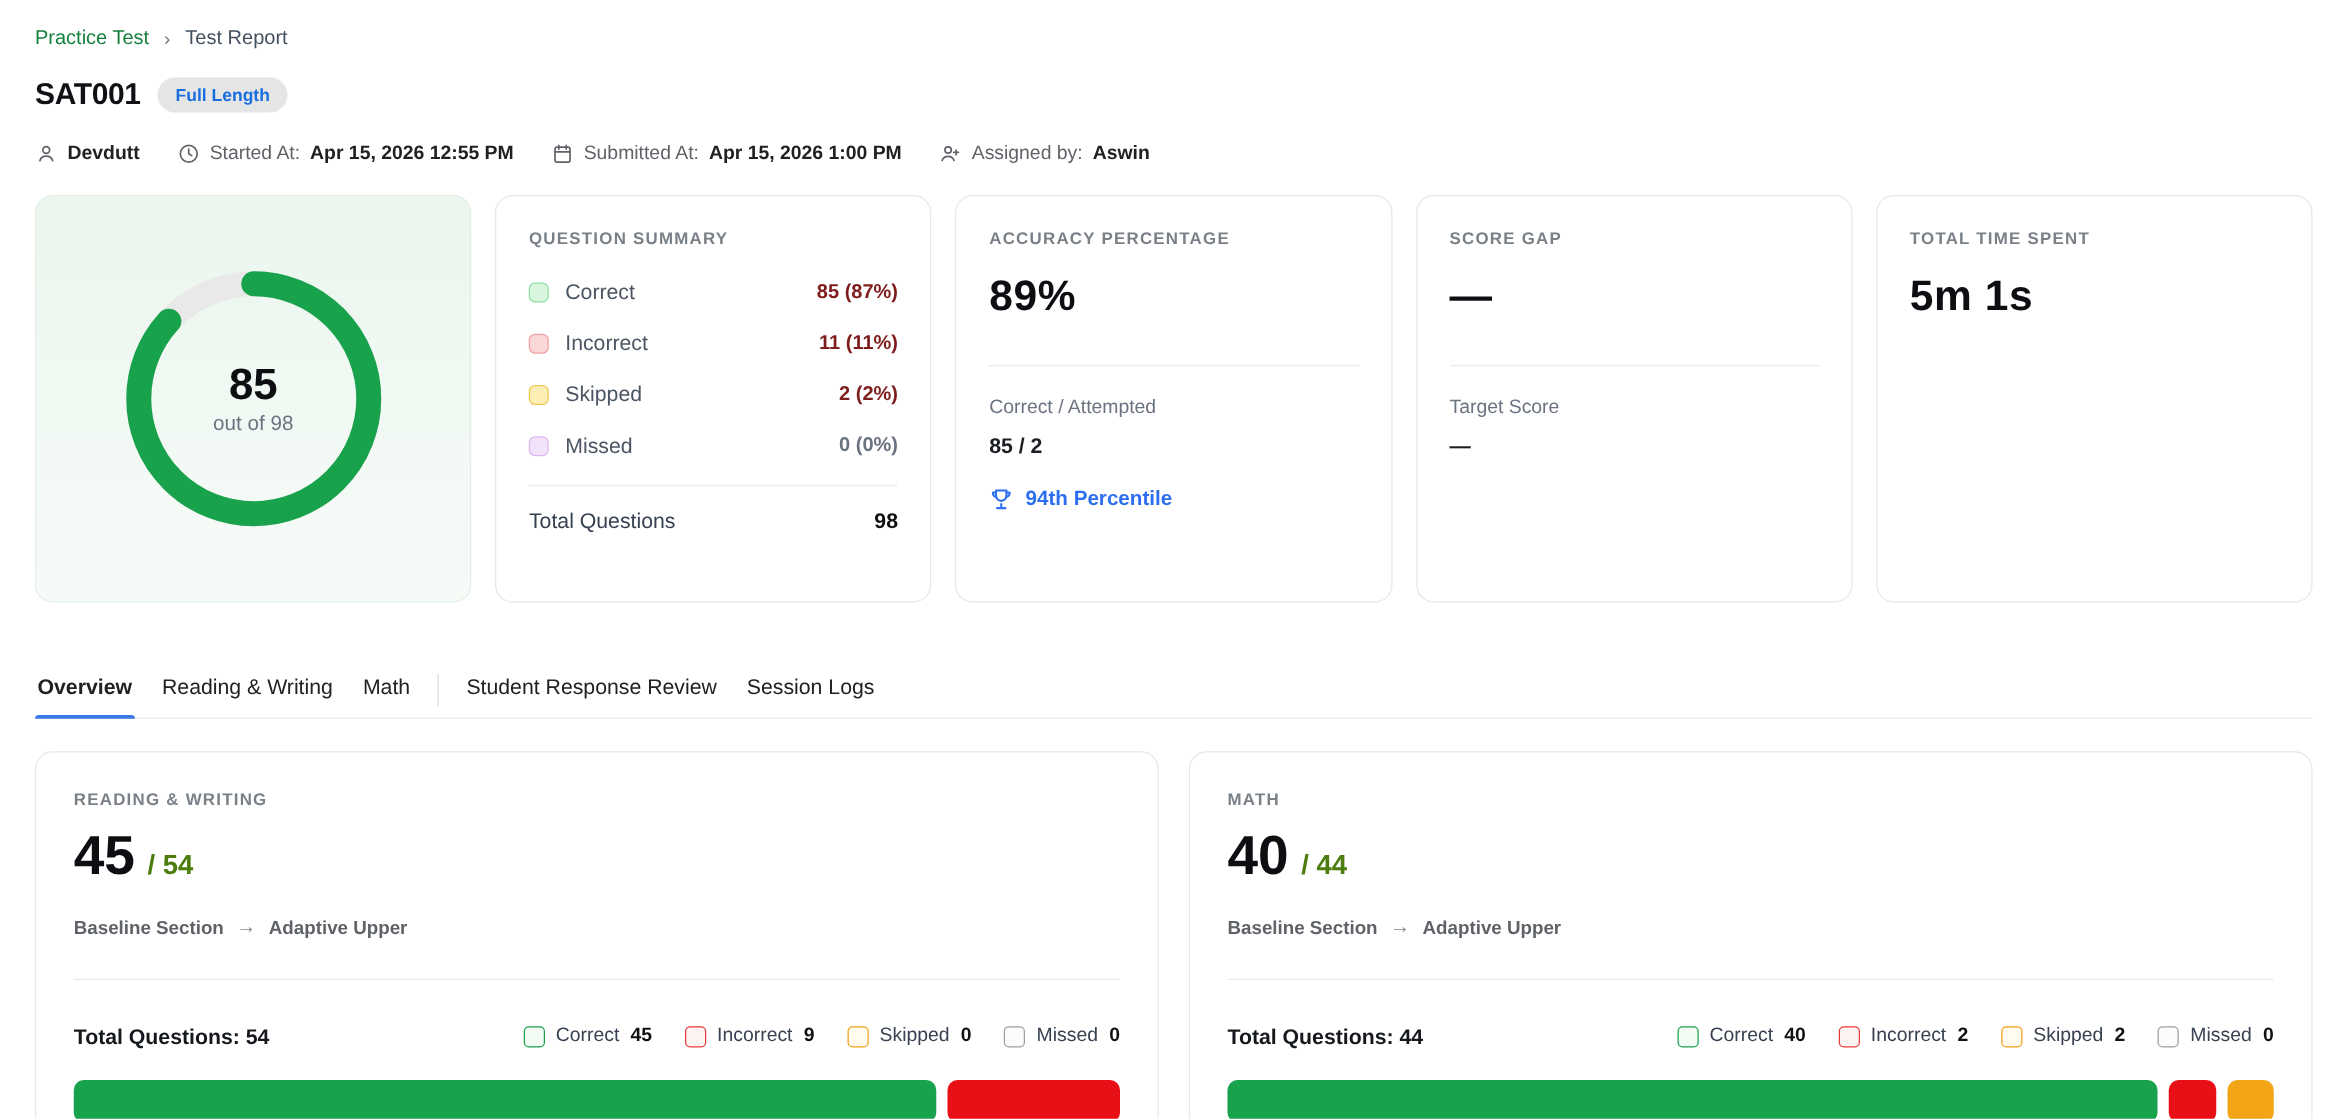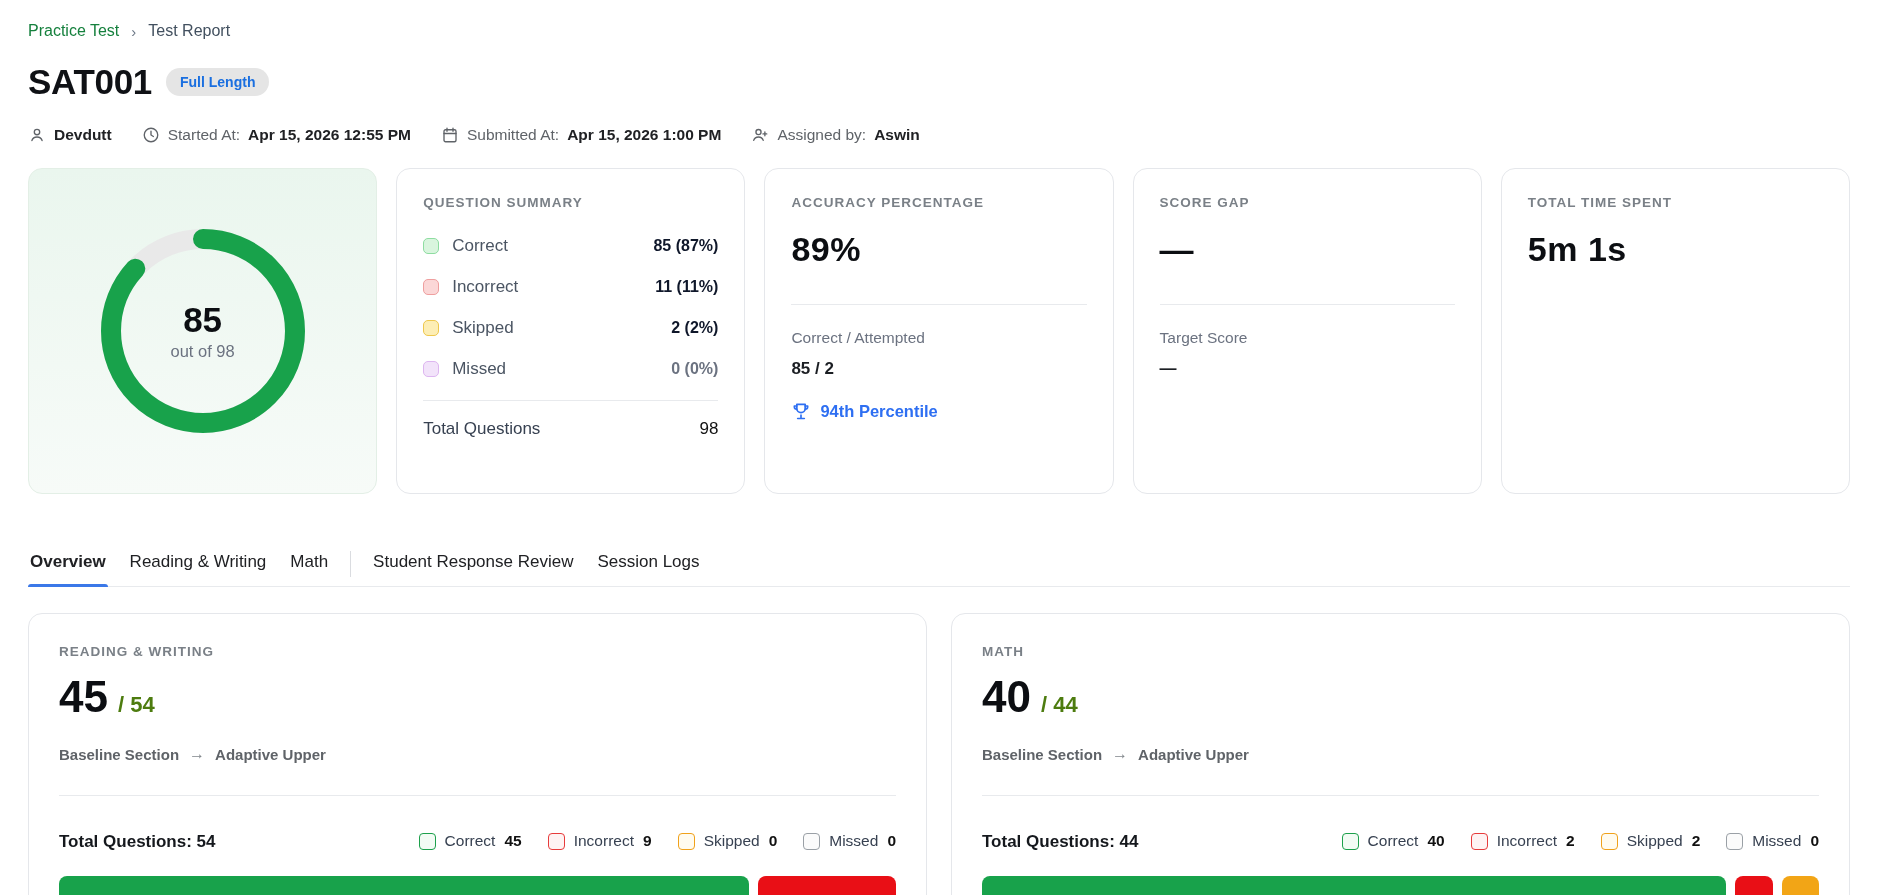--- a/index.html
+++ b/index.html
@@ -11,21 +11,21 @@
   .page { padding: 22px 28px 0 28px; }
 
   
   .breadcrumb { display: flex; align-items: center; gap: 12px; font-size: 16px; font-weight: 500; }
   .crumb-root { color: #15803d; cursor: pointer; }
   .crumb-sep { color: #6b7786; font-size: 15px; }
   .crumb-current { color: #42505f; }
 
   
   .title-row { display: flex; align-items: center; gap: 14px; margin-top: 22px; }
-  .page-title { font-size: 35px; font-weight: 700; color: #0f1115; letter-spacing: -0.3px; }
+  .page-title { font-size: 24px; font-weight: 700; color: #0f1115; letter-spacing: -0.3px; }
   .badge {
     background: #e5e5e5; color: #1a6fe0; font-size: 14px; font-weight: 600;
     padding: 6px 14px; border-radius: 999px;
   }
 
   
   .meta-row { display: flex; align-items: center; gap: 30px; margin-top: 24px; font-size: 15.5px; }
   .meta-item { display: flex; align-items: center; gap: 8px; }
   .meta-item svg { width: 18px; height: 18px; stroke: #5f6368; flex: 0 0 auto; }
   .meta-label { color: #5f6368; }
@@ -56,26 +56,26 @@
 
   
   .qs-rows { margin-top: 26px; }
   .qs-row { display: flex; align-items: center; margin-bottom: 21px; }
   .swatch { width: 16px; height: 16px; border-radius: 5px; margin-right: 13px; flex: 0 0 auto; border: 1.5px solid transparent; }
   .sw-correct   { background: #d9f5de; border-color: #8eddA1; border-color: #8edda1; }
   .sw-incorrect { background: #fbd7d7; border-color: #ef9f9f; }
   .sw-skipped   { background: #fdeeb5; border-color: #eec84e; }
   .sw-missed    { background: #f2e3fa; border-color: #ddb6f0; }
   .qs-label { font-size: 17px; color: #4b5563; }
-  .qs-value { margin-left: auto; font-size: 16px; font-weight: 700; color: #0f172a; }
+  .qs-value { margin-left: auto; font-size: 16px; font-weight: 700; color: #7f1d1d; }
   .qs-value.muted { color: #6b7280; }
   .qs-divider { border-top: 1px solid #e8eaed; margin: 4px 0 18px 0; }
   .qs-total { display: flex; font-size: 17px; }
   .qs-total-label { color: #374151; font-weight: 500; }
-  .qs-total-value { margin-left: auto; font-weight: 400; color: #111; }
+  .qs-total-value { margin-left: auto; font-weight: 700; color: #111; }
 
   
   .big-value { font-size: 34px; font-weight: 650; font-weight: 600; color: #0c0e12; margin-top: 20px; letter-spacing: 0.5px; }
   .value-zone { height: 74px; margin-top: 20px; }
   .value-zone .big-value { margin-top: 0; }
   .card-divider { border-top: 1px solid #e8eaed; }
   .sub-label { font-size: 15.5px; color: #6b7280; margin-top: 24px; }
   .sub-value { font-size: 17px; font-weight: 600; color: #1b1e23; margin-top: 12px; }
   .percentile { display: flex; align-items: center; gap: 9px; margin-top: 22px; color: #2e6ff2; font-size: 16.5px; font-weight: 600; cursor: pointer; }
   .percentile svg { width: 20px; height: 20px; stroke: #2e6ff2; }

